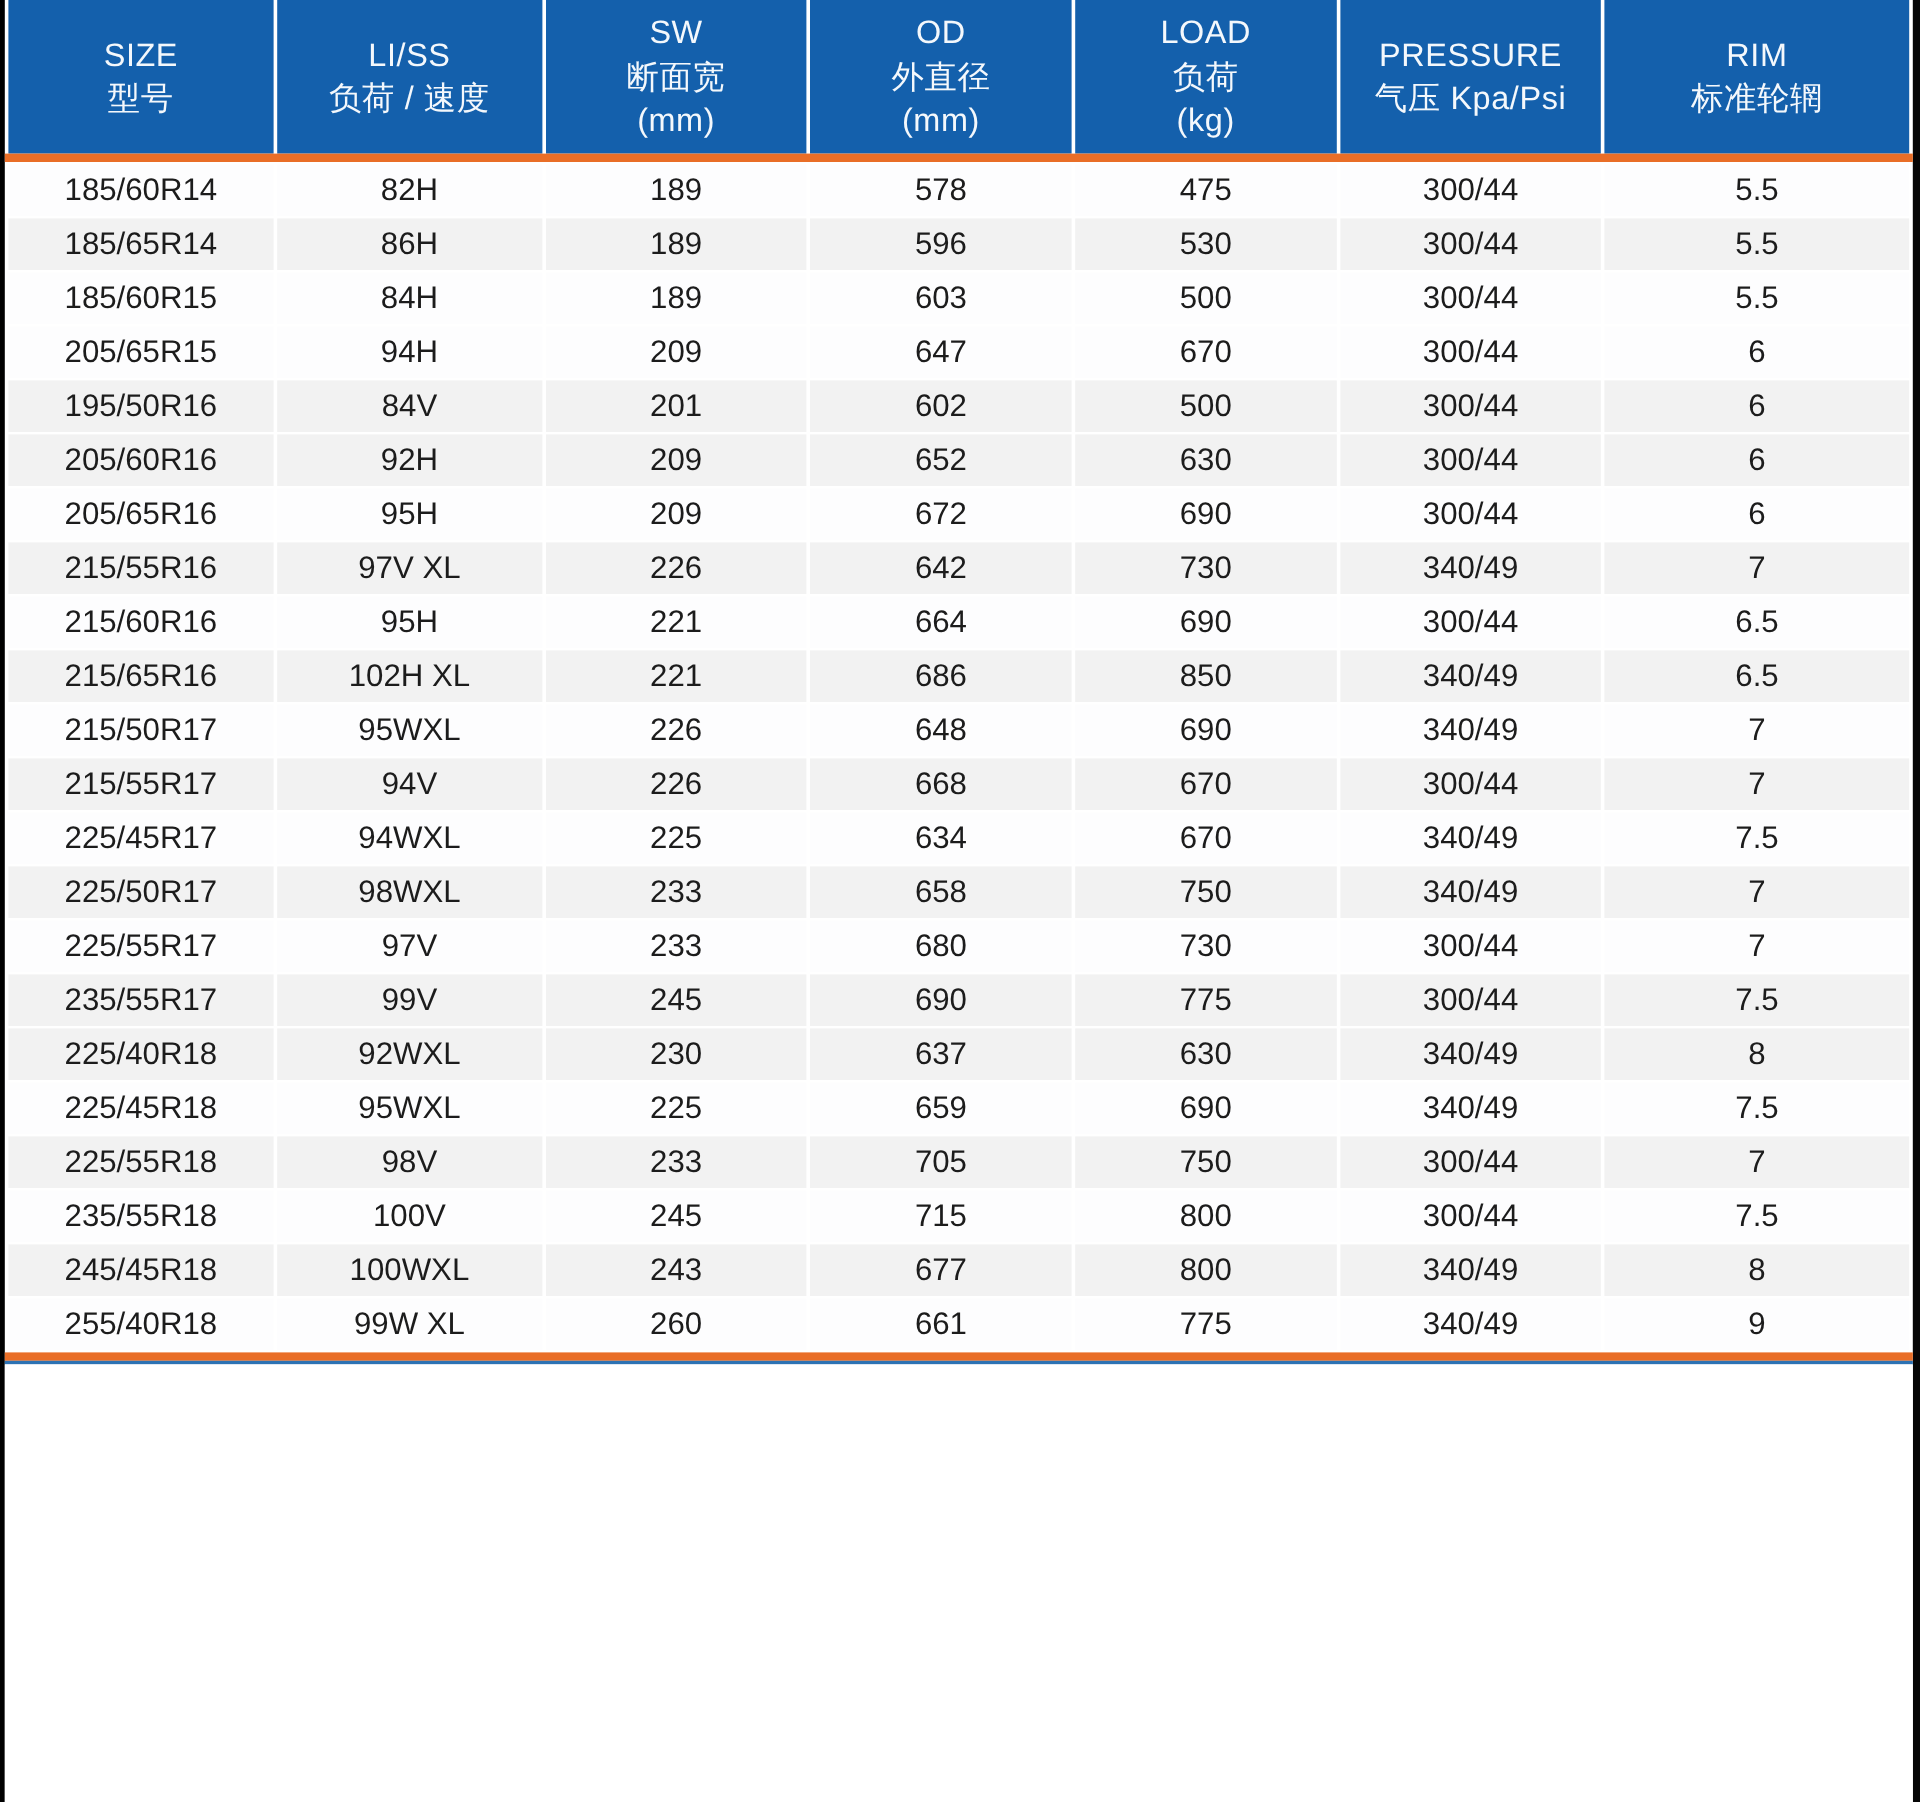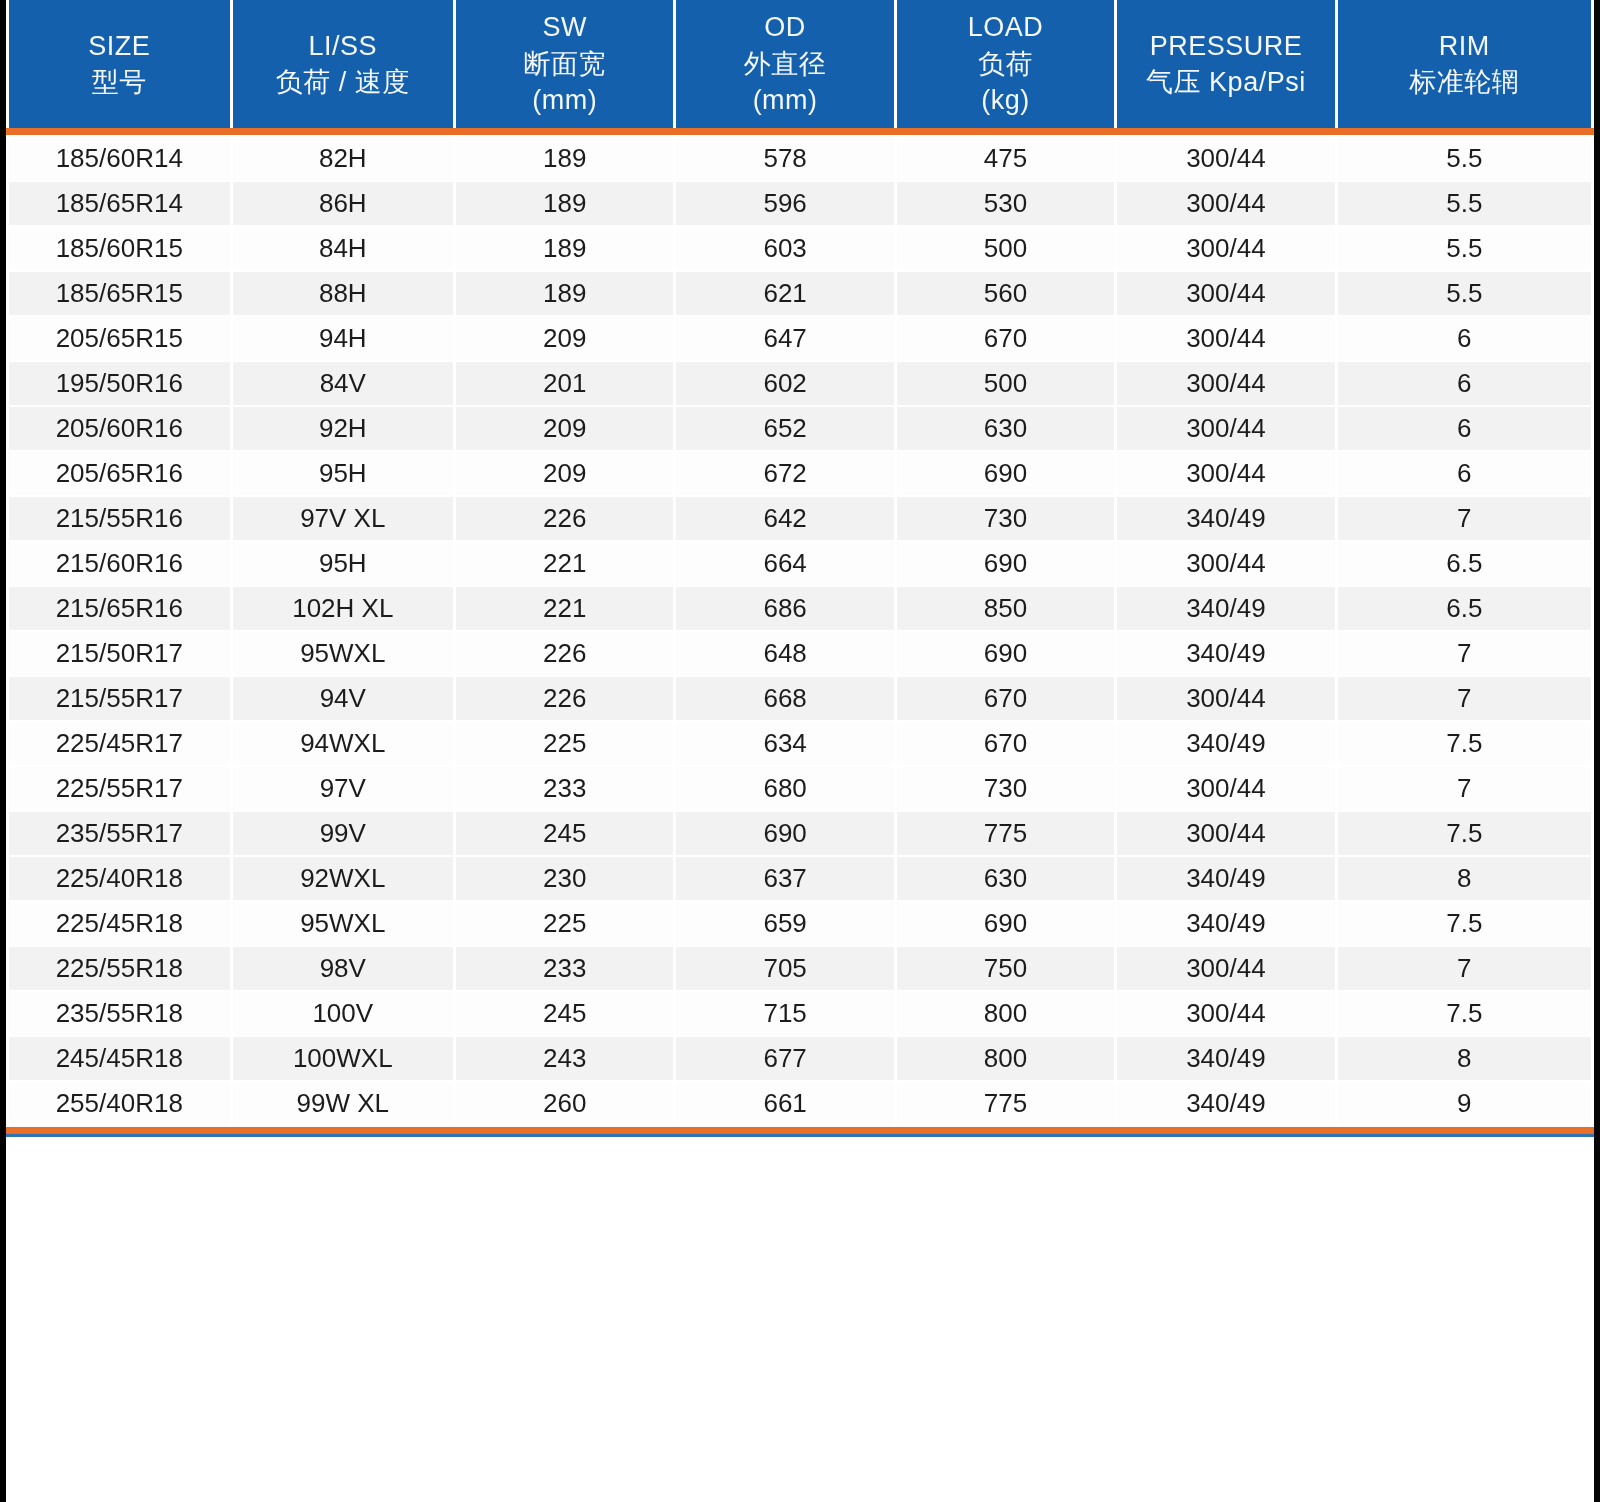--- a/index.html
+++ b/index.html
@@ -6,21 +6,21 @@
   body {
     width: 1600px;
     font-family: "Liberation Sans", "DejaVu Sans", sans-serif;
     background: #ffffff;
   }
   .page {
     box-sizing: border-box;
     width: 1600px;
     min-height: 1502px;
     background: #ffffff;
-    border-left: 6px solid #000000;
+    border-left: 4px solid #000000;
     border-right: 6px solid #060606;
     padding: 0;
     display: flex;
     flex-direction: column;
   }
   table {
     width: 100%;
     table-layout: fixed;
     border-collapse: separate;
   }
@@ -145,29 +145,20 @@
         </tr>
         <tr>
           <td>185/60R15</td>
           <td>84H</td>
           <td>189</td>
           <td>603</td>
           <td>500</td>
           <td>300/44</td>
           <td>5.5</td>
         </tr>
-        <tr class="alt">
-          <td>185/65R15</td>
-          <td>88H</td>
-          <td>189</td>
-          <td>621</td>
-          <td>560</td>
-          <td>300/44</td>
-          <td>5.5</td>
-        </tr>
         <tr>
           <td>205/65R15</td>
           <td>94H</td>
           <td>209</td>
           <td>647</td>
           <td>670</td>
           <td>300/44</td>
           <td>6</td>
         </tr>
         <tr class="alt">
@@ -244,20 +235,29 @@
         </tr>
         <tr>
           <td>225/45R17</td>
           <td>94WXL</td>
           <td>225</td>
           <td>634</td>
           <td>670</td>
           <td>340/49</td>
           <td>7.5</td>
         </tr>
+        <tr class="alt">
+          <td>225/50R17</td>
+          <td>98WXL</td>
+          <td>233</td>
+          <td>658</td>
+          <td>750</td>
+          <td>340/49</td>
+          <td>7</td>
+        </tr>
         <tr>
           <td>225/55R17</td>
           <td>97V</td>
           <td>233</td>
           <td>680</td>
           <td>730</td>
           <td>300/44</td>
           <td>7</td>
         </tr>
         <tr class="alt">

